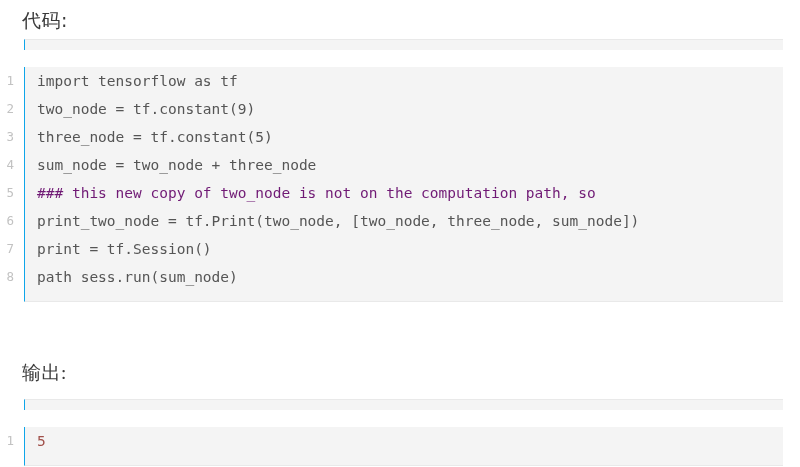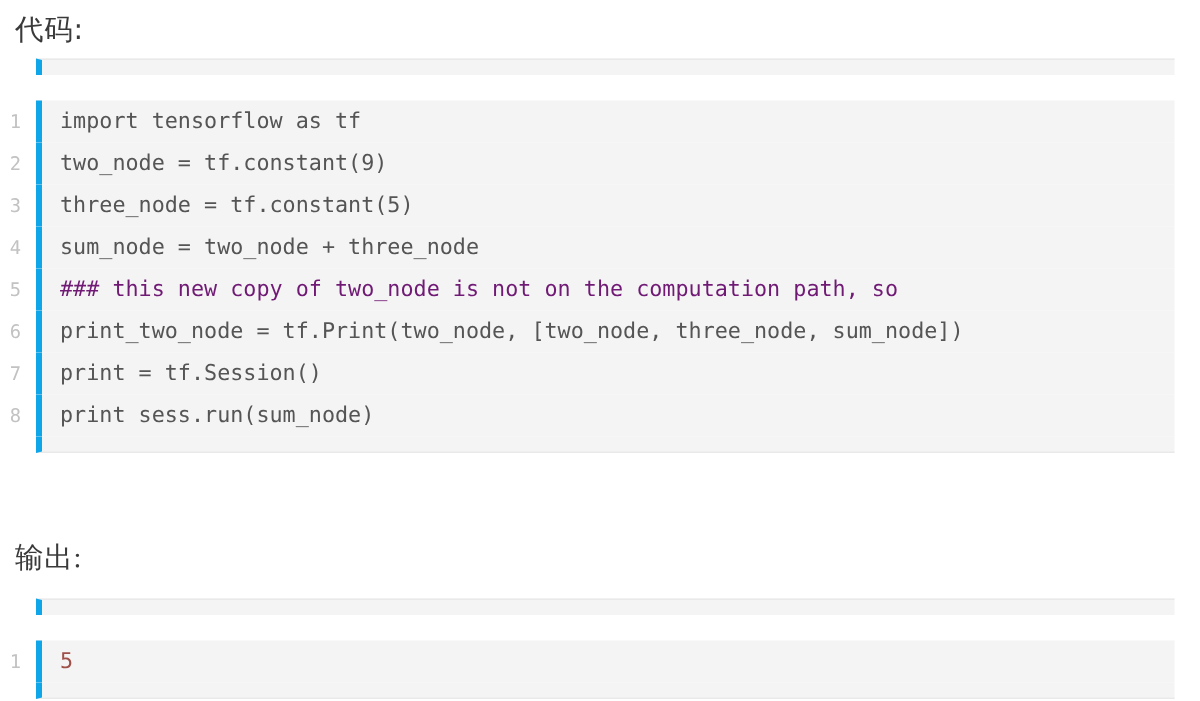--- a/index.html
+++ b/index.html
@@ -18,21 +18,21 @@
 
   .page {
     position: relative;
     width: 800px;
     height: 467px;
   }
 
   
   .section-heading {
     position: absolute;
-    left: 10px;
+    left: 22px;
     font-family: "DejaVu Sans", "Liberation Sans", sans-serif;
     font-size: 19px;
     line-height: 24px;
     color: #3a3a3a;
     letter-spacing: 0.5px;
     white-space: nowrap;
   }
   .heading-code   { top: 8px; }
   .heading-output { top: 361px; font-family: Liberation Serif, serif; }
 
@@ -69,21 +69,21 @@
     user-select: none;
   }
 
   .code-cell {
     flex: 1 1 auto;
     box-sizing: border-box;
     padding-left: 12px;
     padding-right: 18px;
     margin-right: 17px;
     background: #f4f4f4;
-    border-left: 4px solid #0ea5e9;
+    border-left: 1px solid #0ea5e9;
     font-family: "DejaVu Sans Mono", "Liberation Mono", monospace;
     font-size: 14.5px;
     line-height: 28px;
     color: #555555;
     white-space: pre;
     height: 28px;
   }
 
   
   .panel-cap {
@@ -160,21 +160,21 @@
         <div class="code-cell">print_two_node = tf.Print(two_node, [two_node, three_node, sum_node])</div>
       </div>
 
       <div class="code-row">
         <div class="gutter">7</div>
         <div class="code-cell">print = tf.Session()</div>
       </div>
 
       <div class="code-row">
         <div class="gutter">8</div>
-        <div class="code-cell">print sess.run(sum_node)</div>
+        <div class="code-cell">path sess.run(sum_node)</div>
       </div>
 
       <div class="code-row panel-foot">
         <div class="gutter"></div>
         <div class="code-cell"></div>
       </div>
 
     </div>
   </div>
 

